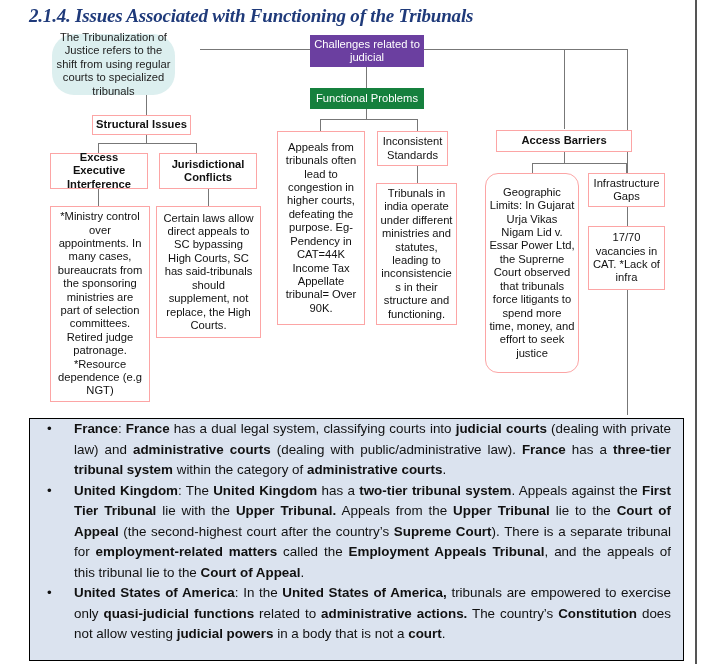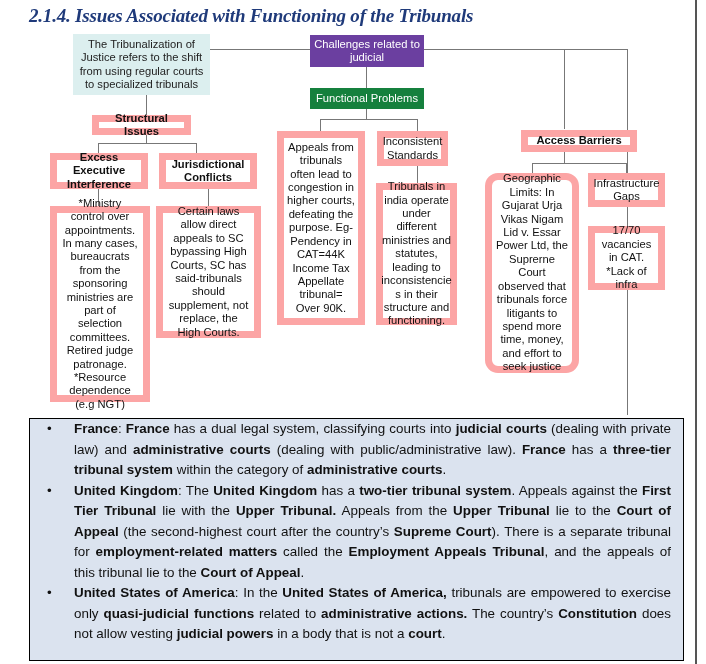--- a/index.html
+++ b/index.html
@@ -1,19 +1,19 @@
 <!DOCTYPE html>
 <html><head>
 <meta charset="utf-8">
 <style>
   html, body { margin: 0; padding: 0; background: #ffffff; }
   body { width: 706px; height: 664px; position: relative; overflow: hidden; font-family: "Liberation Sans", sans-serif; }
   .right-rule { position: absolute; left: 695px; top: 0; width: 2px; height: 664px; background: #555; }
   .title { position: absolute; left: 29px; top: 5px; font-family: "Liberation Serif", serif; font-style: italic; font-weight: bold; font-size: 19px; color: #1f3a7a; letter-spacing: -0.2px; white-space: nowrap; }
-  .box { position: absolute; box-sizing: border-box; display: flex; align-items: center; justify-content: center; text-align: center; font-family: "Liberation Sans", sans-serif; font-size: 11.2px; line-height: 13.4px; color: #111; background: #fff; border: 7px solid #fca5a5; padding: 2px 3px; }
+  .box { position: absolute; box-sizing: border-box; display: flex; align-items: center; justify-content: center; text-align: center; font-family: "Liberation Sans", sans-serif; font-size: 11.2px; line-height: 13.4px; color: #111; background: #fff; border: 1px solid #fca5a5; padding: 2px 3px; }
   .box.bold { font-weight: bold; font-size: 11.2px; }
   .box.intro { background: #dcefef; border: none; color: #222; }
   .box.purple { background: #6b3fa0; color: #fff; border: none; }
   .box.navy { background: #15803d; color: #fff; border: none; }
   .line { position: absolute; background: #777; }
   .h { height: 1px; }
   .v { width: 1px; }
   .countries { position: absolute; left: 29px; top: 418px; width: 655px; height: 243px; box-sizing: border-box; background: #dbe3ef; border: 1.5px solid #000; font-family: "Liberation Sans", sans-serif; font-size: 13.4px; line-height: 20.5px; color: #111; }
   .countries h3 { margin: 2px 0 0 0; font-size: 13.4px; text-align: center; font-weight: bold; }
   .countries ul { margin: 0; padding: 0; list-style: none; }
@@ -48,35 +48,35 @@
   <div class="line v" style="left:320px; top:119px; height:12px;"></div>
   <div class="line v" style="left:417px; top:119px; height:12px;"></div>
   <div class="line v" style="left:417px; top:165px; height:18px;"></div>
 
   <div class="line v" style="left:564px; top:151px; height:12px;"></div>
   <div class="line h" style="left:532px; top:163px; width:94px;"></div>
   <div class="line v" style="left:532px; top:163px; height:10px;"></div>
   <div class="line v" style="left:626px; top:163px; height:10px;"></div>
   <div class="line v" style="left:627px; top:206px; height:20px;"></div>
 
-  <div class="box intro" style="left:73px; top:34px; width:137px; height:61px;">The Tribunalization of Justice refers to the shift from using regular courts to specialized tribunals</div>
+  <div class="box intro" style="left:52px; top:34px; width:123px; height:61px;border-radius:22px;">The Tribunalization of Justice refers to the shift from using regular courts to specialized tribunals</div>
   <div class="box purple" style="left:310px; top:35px; width:114px; height:32px;">Challenges related to judicial</div>
   <div class="box navy" style="left:310px; top:88px; width:114px; height:21px;">Functional Problems</div>
 
   <div class="box bold" style="left:92px; top:115px; width:99px; height:20px;">Structural Issues</div>
   <div class="box bold" style="left:50px; top:153px; width:98px; height:36px;">Excess Executive Interference</div>
   <div class="box bold" style="left:159px; top:153px; width:98px; height:36px;">Jurisdictional Conflicts</div>
   <div class="box" style="left:50px; top:206px; width:100px; height:196px; padding:4px 5px;">*Ministry control over appointments. In many cases, bureaucrats from the sponsoring ministries are part of selection committees. Retired judge patronage. *Resource dependence (e.g NGT)</div>
   <div class="box" style="left:156px; top:206px; width:105px; height:132px; padding:4px 4px;">Certain laws allow direct appeals to SC bypassing High Courts, SC has said-tribunals should supplement, not replace, the High Courts.</div>
 
   <div class="box" style="left:277px; top:131px; width:88px; height:194px; padding:4px 3px;">Appeals from tribunals often lead to congestion in higher courts, defeating the purpose. Eg- Pendency in CAT=44K Income Tax Appellate tribunal= Over 90K.</div>
   <div class="box" style="left:377px; top:131px; width:71px; height:35px;">Inconsistent Standards</div>
   <div class="box" style="left:376px; top:183px; width:81px; height:142px; padding:4px 2px;">Tribunals in india operate under different ministries and statutes, leading to inconsistencie s in their structure and functioning.</div>
 
-  <div class="box bold" style="left:521px; top:130px; width:116px; height:22px;">Access Barriers</div>
+  <div class="box bold" style="left:496px; top:130px; width:136px; height:22px;">Access Barriers</div>
   <div class="box" style="left:485px; top:173px; width:94px; height:200px; padding:3px 3px;border-radius:13px;">Geographic Limits: In Gujarat Urja Vikas Nigam Lid v. Essar Power Ltd, the Suprerne Court observed that tribunals force litigants to spend more time, money, and effort to seek justice</div>
   <div class="box" style="left:588px; top:173px; width:77px; height:34px;">Infrastructure Gaps</div>
   <div class="box" style="left:588px; top:226px; width:77px; height:64px;">17/70 vacancies in CAT. *Lack of infra</div>
 </div>
 
 <div class="countries">
   <ul>
     <li><span class="bullet">•</span><span class="content"><b>France</b><span>: </span><b>France</b><span> has a dual legal system, classifying courts into </span><b>judicial courts</b><span> (dealing with private law) and </span><b>administrative courts</b><span> (dealing with public/administrative law). </span><b>France</b><span> has a </span><b>three-tier tribunal system</b><span> within the category of </span><b>administrative courts</b><span>.</span></span></li>
     <li><span class="bullet">•</span><span class="content"><b>United Kingdom</b><span>: The </span><b>United Kingdom</b><span> has a </span><b>two-tier tribunal system</b><span>. Appeals against the </span><b>First Tier Tribunal</b><span> lie with the </span><b>Upper Tribunal.</b><span> Appeals from the </span><b>Upper Tribunal</b><span> lie to the </span><b>Court of Appeal</b><span> (the second-highest court after the country’s </span><b>Supreme Court</b><span>). There is a separate tribunal for </span><b>employment-related matters</b><span> called the </span><b>Employment Appeals Tribunal</b><span>, and the appeals of this tribunal lie to the </span><b>Court of Appeal</b><span>.</span></span></li>
     <li><span class="bullet">•</span><span class="content"><b>United States of America</b><span>: In the </span><b>United States of America,</b><span> tribunals are empowered to exercise only </span><b>quasi-judicial functions</b><span> related to </span><b>administrative actions.</b><span> The country’s </span><b>Constitution</b><span> does not allow vesting </span><b>judicial powers</b><span> in a body that is not a </span><b>court</b><span>.</span></span></li>

